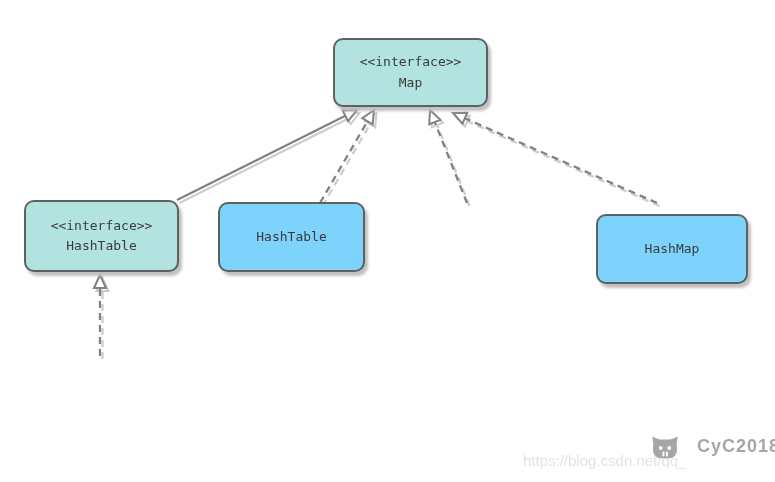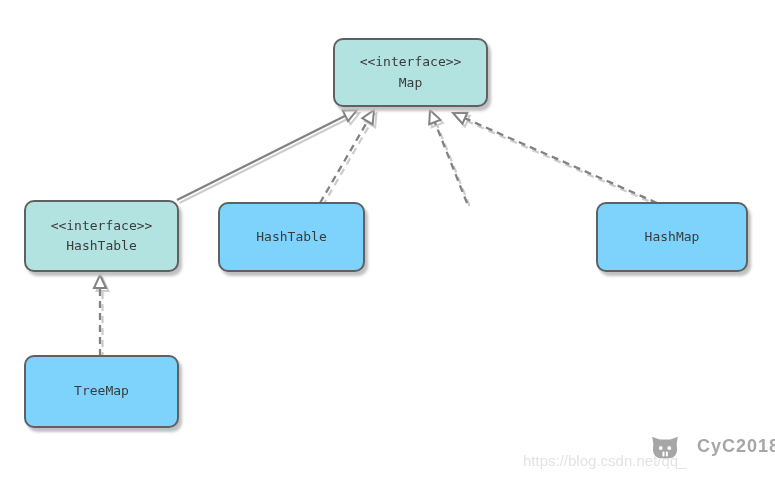--- a/index.html
+++ b/index.html
@@ -106,27 +106,24 @@
   <div class="node interface" style="left:24px;top:200px;width:155px;height:72px">
     <div class="stereo">&lt;&lt;interface&gt;&gt;</div>
     <div class="nname">HashTable</div>
   </div>
 
   <div class="node clazz" style="left:218px;top:202px;width:147px;height:70px">
     <div class="nname">HashTable</div>
   </div>
 
 
-  <div class="node clazz" style="left:596px;top:202px;width:152px;height:70px">
+  <div class="node clazz" style="left:596px;top:214px;width:152px;height:70px">
     <div class="nname">HashMap</div>
   </div>
 
-  <div class="node clazz" style="left:24px;top:355px;width:155px;height:73px">
-    <div class="nname">TreeMap</div>
-  </div>
 
   <div class="watermark">
     <span class="wm-url">https://blog.csdn.net/qq_</span>
     <span class="wm-sig">
       <svg width="28" height="24" viewBox="0 0 32 28">
         <polygon points="3,12 1,1 12,5" fill="#a6a6a6"></polygon>
         <polygon points="29,12 31,1 20,5" fill="#a6a6a6"></polygon>
         <rect x="2" y="4" width="28" height="22" rx="9" fill="#a6a6a6"></rect>
         <circle cx="11" cy="14" r="2.2" fill="#ffffff"></circle>
         <circle cx="21" cy="14" r="2.2" fill="#ffffff"></circle>

